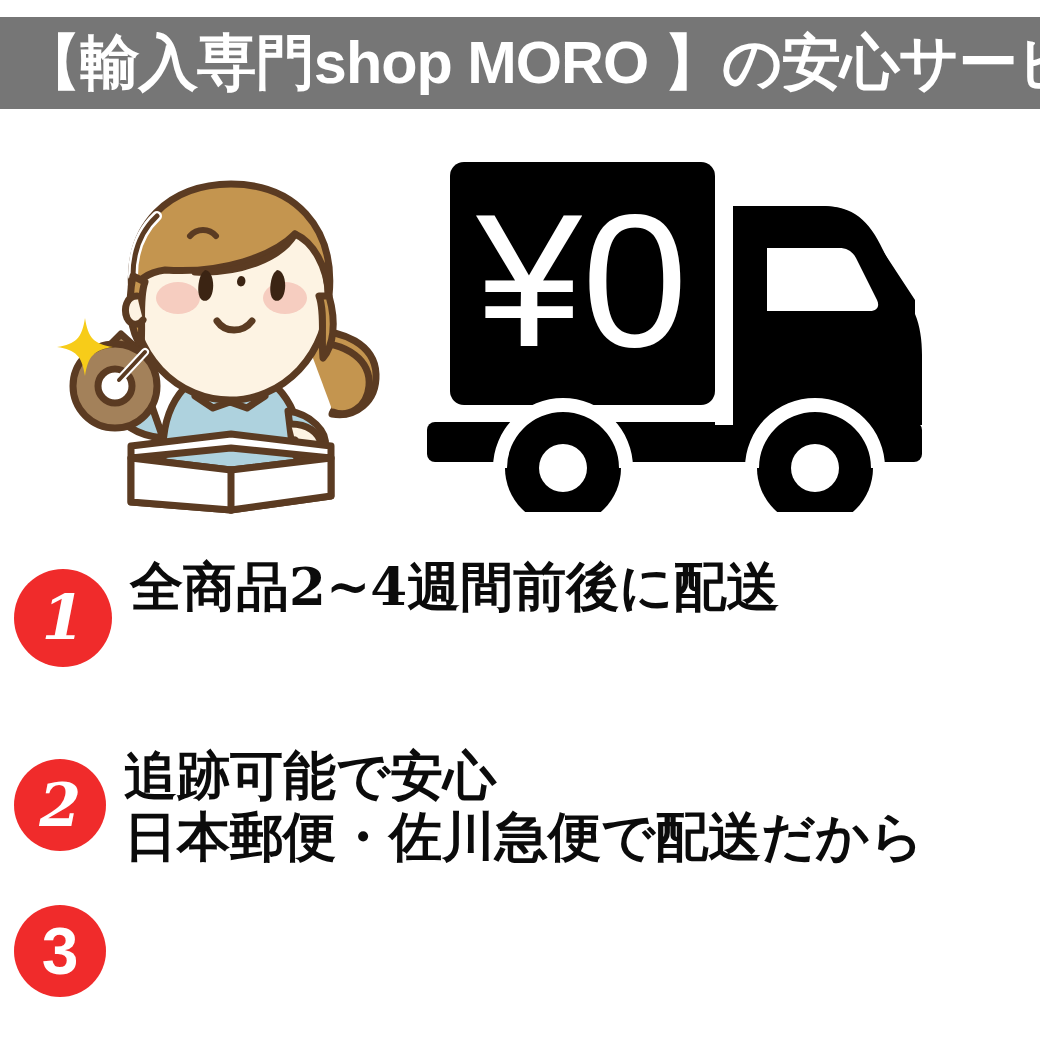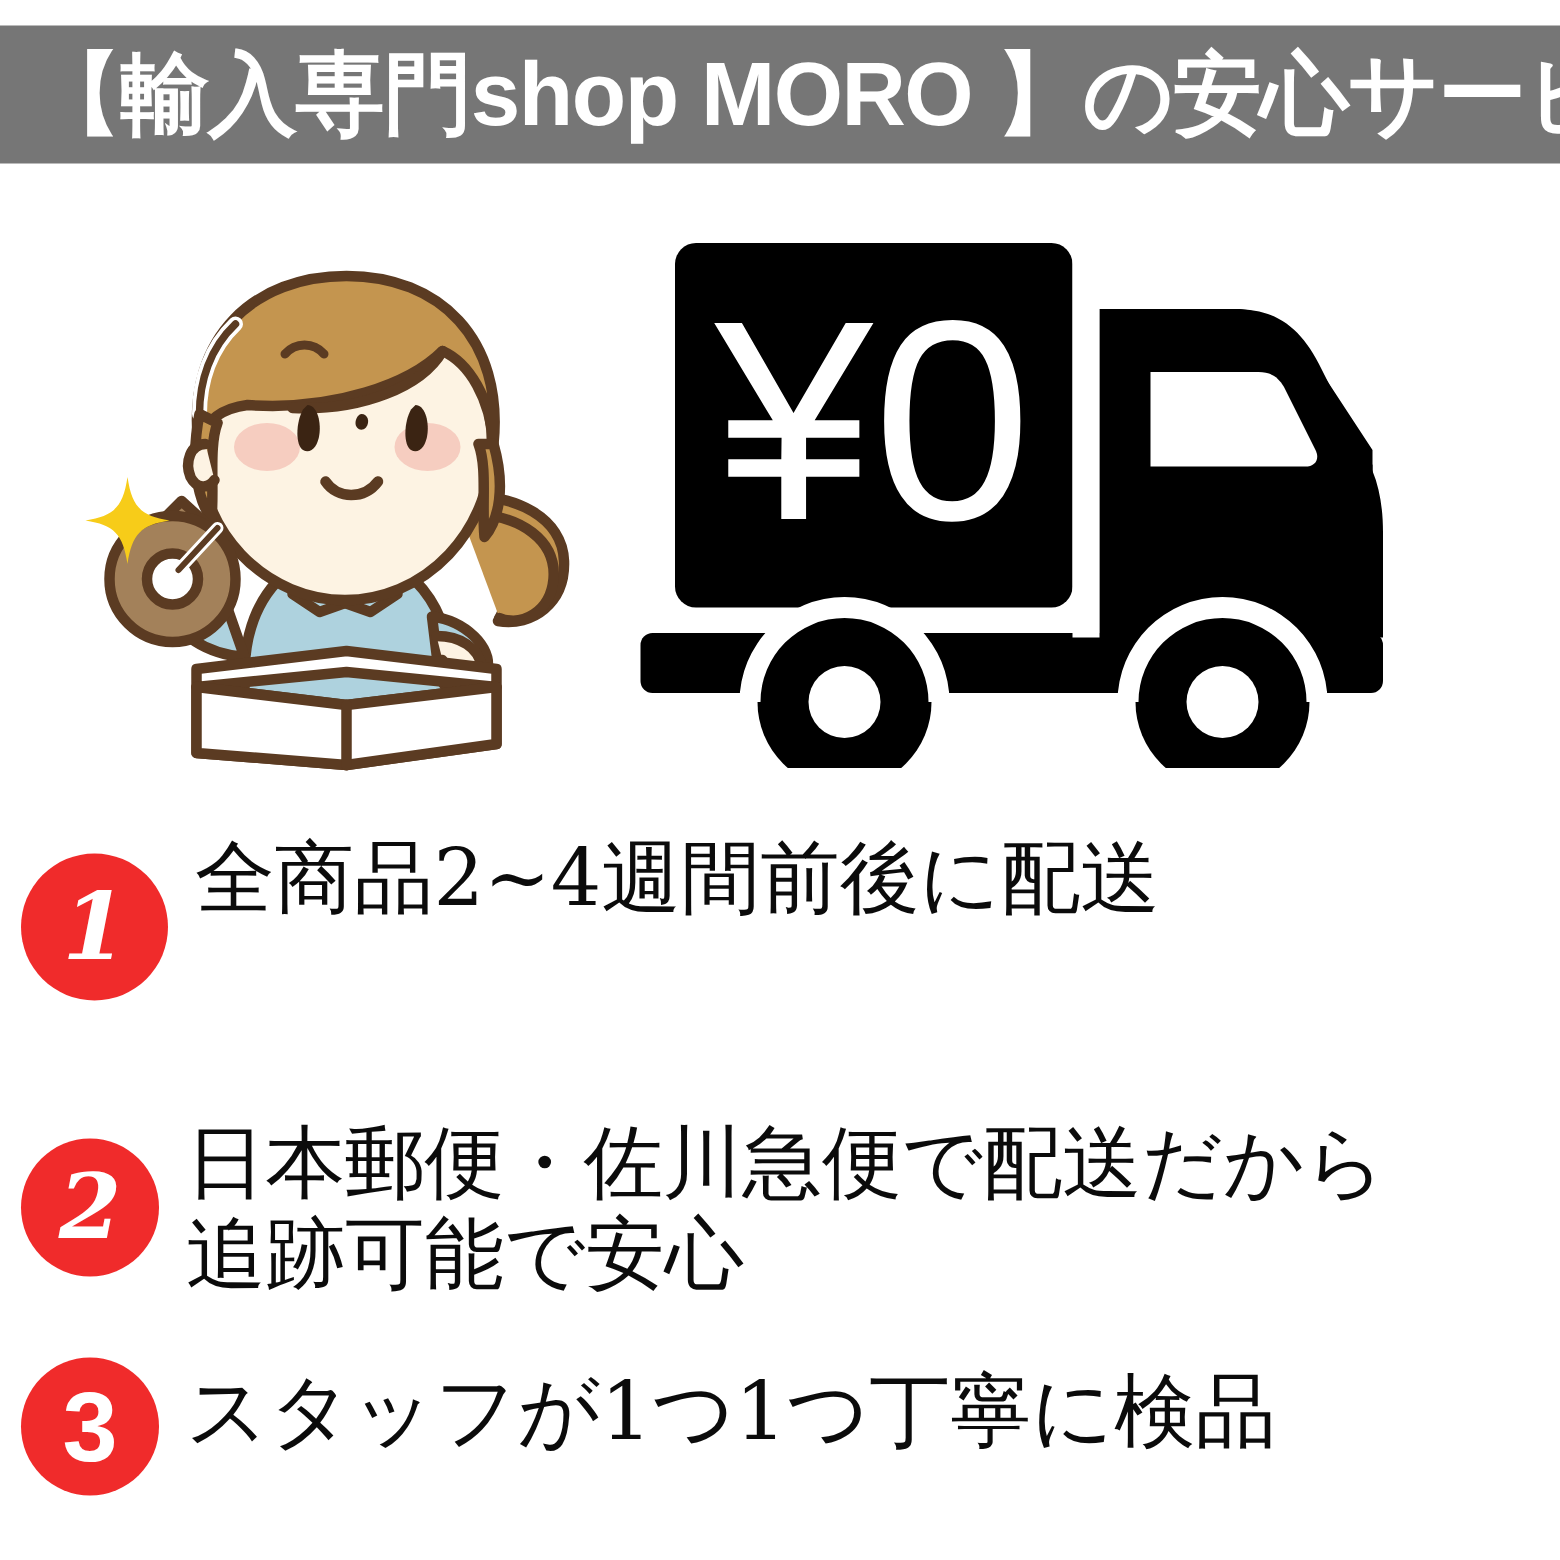--- a/index.html
+++ b/index.html
@@ -78,21 +78,21 @@
   .item-2 .badge{margin-top:14px;width:92px;height:92px;flex:0 0 92px;}
   .item-2 .badge .disc,.item-2 .badge .num{width:92px;height:92px;}
   .item-2 .badge .num{font-size:60px;}
   .item-3 .badge{margin-top:2px;width:92px;height:92px;flex:0 0 92px;}
   .item-3 .badge .disc,.item-3 .badge .num{width:92px;height:92px;}
 
   .lines{
     margin-left:18px;
     color:#0b0b0b;
     font-family:"DejaVu Serif","Liberation Serif",serif;
-    font-weight:normal;
+    font-weight:bold;
     font-size:52px;
     line-height:1.18;
     white-space:nowrap;
   }
   .lines .l{display:block;}
   .item-1 .lines{font-size:53px;}
   .item-1 .lines .l2{padding-left:26px;}
   .item-2 .lines{font-size:53px;line-height:1.16;}
   .item-3 .lines{font-size:54px;margin-top:6px;}
 </style>
@@ -214,29 +214,26 @@
         <span class="l l1">全商品2~4週間前後に配送</span>
       </div>
     </div>
 
     <div class="item item-2">
       <div class="badge">
         <div class="disc"></div>
         <div class="num">2</div>
       </div>
       <div class="lines">
+        <span class="l l2">追跡可能で安心</span>
         <span class="l l1">日本郵便・佐川急便で配送だから</span>
-        <span class="l l2">追跡可能で安心</span>
       </div>
     </div>
 
     <div class="item item-3">
       <div class="badge flat">
         <div class="disc"></div>
         <div class="num">3</div>
       </div>
-      <div class="lines">
-        <span class="l l1">スタッフが1つ1つ丁寧に検品</span>
-      </div>
     </div>
 
   </div>
 </div>
 
 </body></html>

